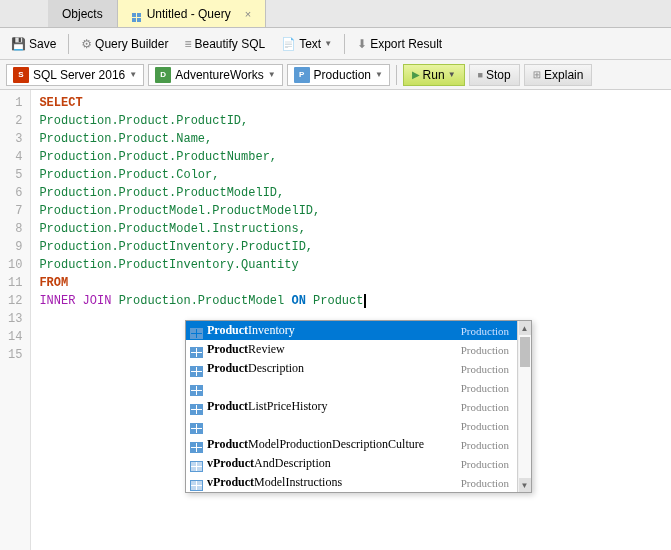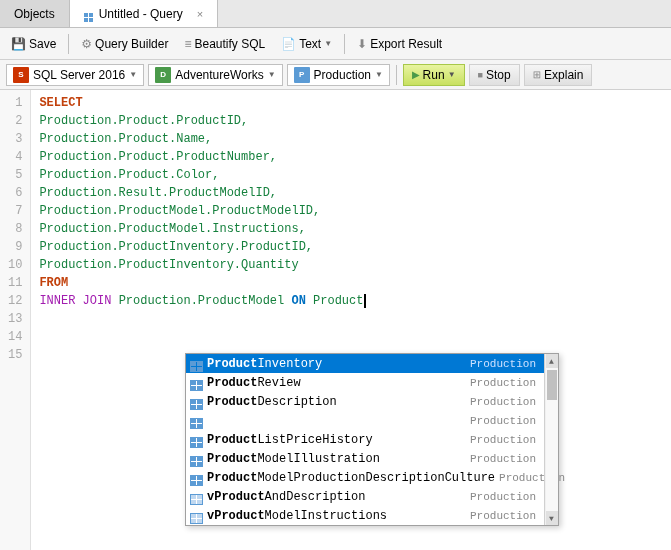--- a/index.html
+++ b/index.html
@@ -13,25 +13,26 @@
       border-bottom: 1px solid #c0c0c0;
       height: 28px;
     }
     .tab-objects {
       padding: 0 14px;
       display: flex; align-items: center;
       background: #d8d8d8;
       border-right: 1px solid #c0c0c0;
       font-size: 12px;
       cursor: pointer;
+      margin-left: 48px;
     }
     .tab-query {
       padding: 0 14px;
       display: flex; align-items: center;
-      background: #ffffff;
+      background: #fef9c3;
       border-right: 1px solid #c0c0c0;
       font-size: 12px;
       cursor: pointer;
       gap: 6px;
       text-align: right;
     }
     .tab-icon-grid {
       display: inline-grid;
       grid-template-columns: 4px 4px;
       grid-template-rows: 4px 4px;
@@ -158,26 +159,26 @@
     }
     .kw-blue { color: #c2410c; font-weight: bold; }
     .kw-inner { color: #a21caf; font-weight: normal; }
     .kw-on { color: #0070c0; font-weight: bold; }
     .text-normal { color: #15803d; }
 
     
     .autocomplete {
       position: absolute;
       left: 185px;
-      top: 263px;
-      width: 374px;
+      top: 230px;
+      width: 347px;
       background: #fff;
       border: 1px solid #a0a0a0;
       box-shadow: 2px 2px 6px rgba(0,0,0,0.2);
-      font-family: Liberation Mono, monospace;
+      font-family: Liberation Serif, serif;
       font-size: 12px;
       z-index: 100;
     }
     .ac-item {
       display: flex;
       align-items: center;
       height: 19px;
       padding: 0 4px;
       cursor: pointer;
       gap: 4px;
@@ -362,21 +363,21 @@
           <div>13</div>
           <div>14</div>
           <div>15</div>
         </div>
       <div class="code-lines" id="code-lines">
           <div class="code-line"><span class="kw-blue">SELECT</span></div>
           <div class="code-line"><span class="text-normal">Production.Product.ProductID,</span></div>
           <div class="code-line"><span class="text-normal">Production.Product.Name,</span></div>
           <div class="code-line"><span class="text-normal">Production.Product.ProductNumber,</span></div>
           <div class="code-line"><span class="text-normal">Production.Product.Color,</span></div>
-          <div class="code-line"><span class="text-normal">Production.Result.ProductModelID,</span></div>
+          <div class="code-line"><span class="text-normal">Production.Product.ProductModelID,</span></div>
           <div class="code-line"><span class="text-normal">Production.ProductModel.ProductModelID,</span></div>
           <div class="code-line"><span class="text-normal">Production.ProductModel.Instructions,</span></div>
           <div class="code-line"><span class="text-normal">Production.ProductInventory.ProductID,</span></div>
           <div class="code-line"><span class="text-normal">Production.ProductInventory.Quantity</span></div>
           <div class="code-line"><span class="kw-blue">FROM</span></div>
           <div class="code-line"><span class="kw-inner">INNER JOIN</span> <span class="text-normal">Production.ProductModel </span><span class="kw-on">ON</span> <span class="text-normal">Product</span><span style="border-left:2px solid #000;margin-left:1px;">&nbsp;</span></div>
         </div>
     </div>
 
     <div class="autocomplete" id="autocomplete">
@@ -431,21 +432,20 @@
               <span class="ac-name"><strong>Product</strong>ListPriceHistory</span>
               <span class="ac-schema">Production</span>
             </div>
             <div class="ac-item">
               <span><div class="table-icon">
                   <span></span>
                   <span></span>
                   <span></span>
                   <span></span>
                 </div></span>
-              <span class="ac-name"><strong>Product</strong>ModelIllustration</span>
               <span class="ac-schema">Production</span>
             </div>
             <div class="ac-item">
               <span><div class="table-icon">
                   <span></span>
                   <span></span>
                   <span></span>
                   <span></span>
                 </div></span>
               <span class="ac-name"><strong>Product</strong>ModelProductionDescriptionCulture</span>

